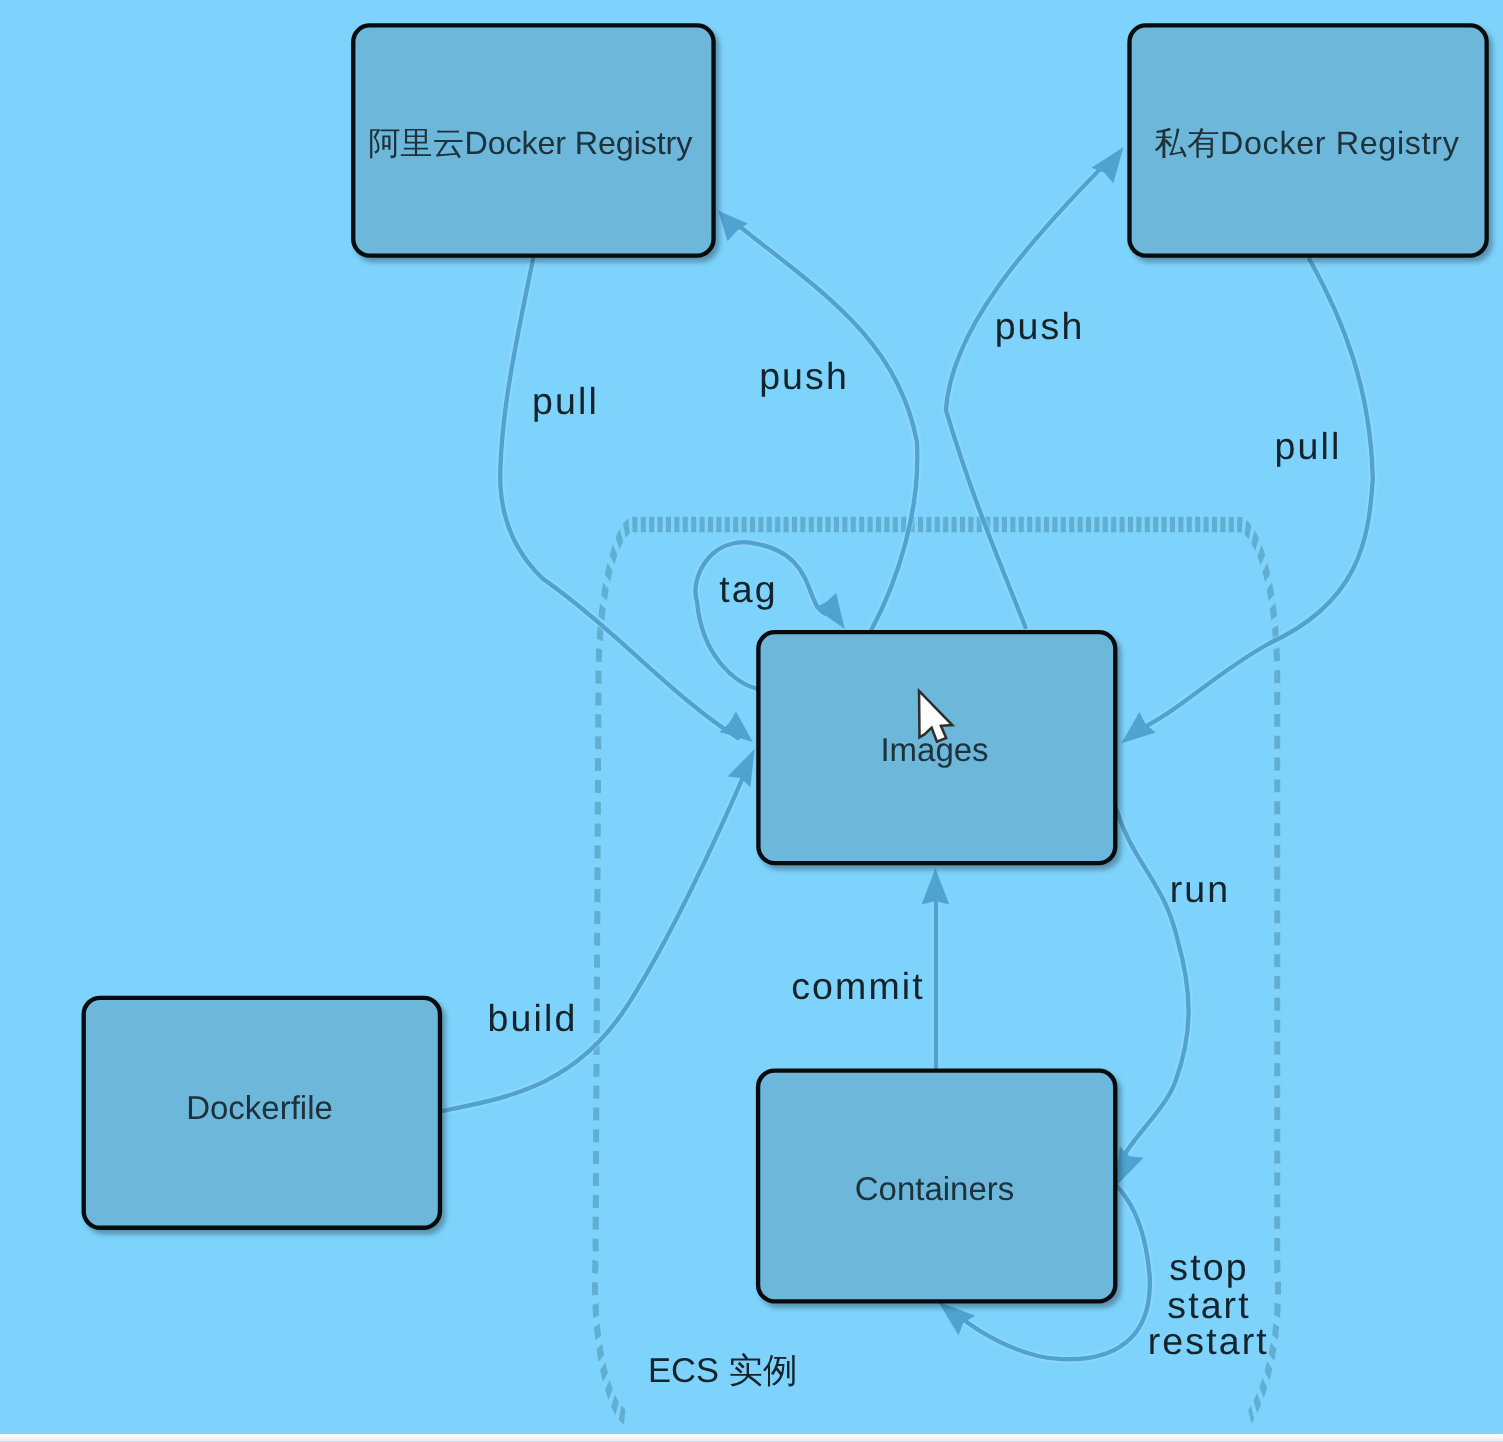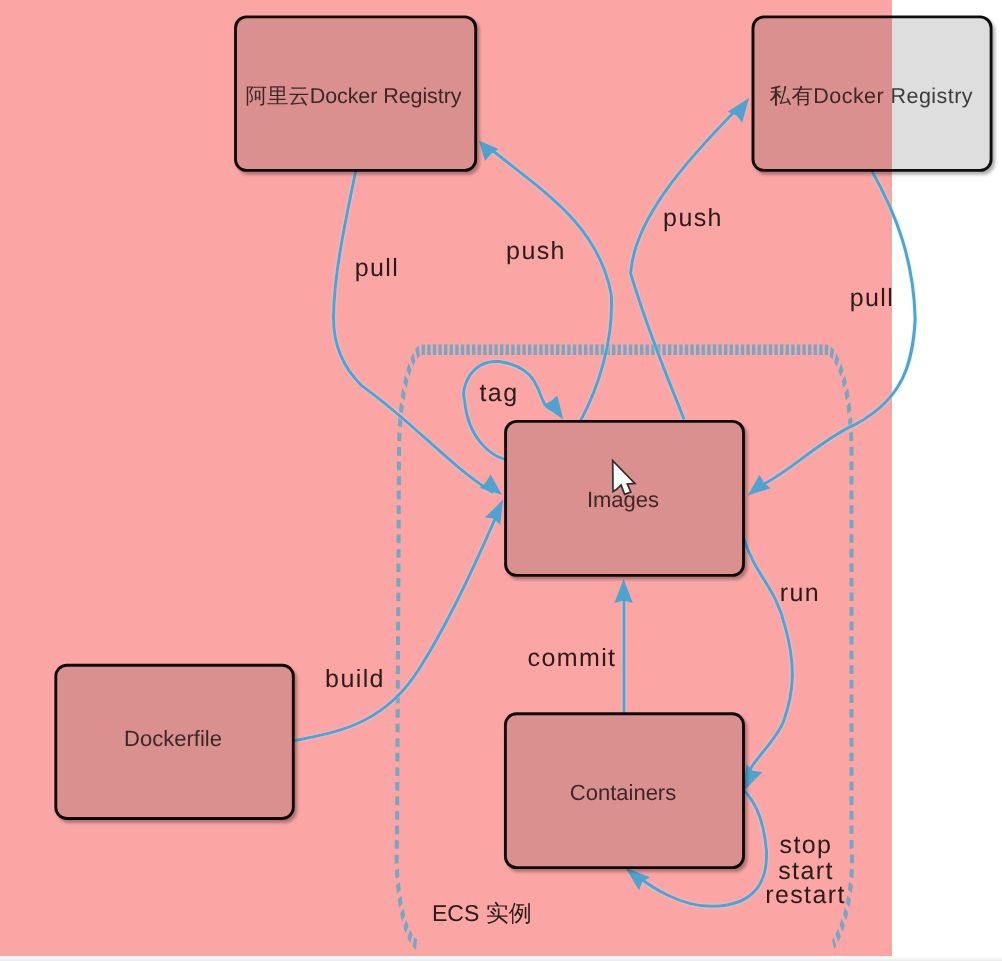--- a/index.html
+++ b/index.html
@@ -1,18 +1,18 @@
 <!DOCTYPE html>
 <html><head>
 <meta charset="utf-8">
 <style>
   html,body{margin:0;padding:0;}
   body{width:1002px;height:961px;background:#ffffff;font-family:"Liberation Sans",sans-serif;overflow:hidden;
         -webkit-font-smoothing:antialiased;text-rendering:geometricPrecision;}
-  #stage{position:relative;width:892px;height:961px;background:#fca5a5;}
+  #stage{position:relative;width:1002px;height:961px;background:#7dd3fc;}
   #scene{position:absolute;left:0;top:0;width:1002px;height:961px;}
   .boxlabel{font-size:22px;fill:#3c3c3c;font-family:"Liberation Sans",sans-serif;}
   .cjklabel{font-size:21.5px;fill:#3c3c3c;font-family:"Liberation Sans",sans-serif;}
   .edgelabel{font-size:25px;letter-spacing:1.4px;fill:#2b2b2b;font-family:"Liberation Sans",sans-serif;}
   .grouplabel{font-size:23px;fill:#2b2b2b;font-family:"Liberation Sans",sans-serif;}
   .arrow{fill:none;stroke:#4ea3d1;stroke-width:3.0;stroke-linecap:round;}
   .head{fill:#4ea3d1;}
   .boxrect{fill:#dedede;stroke:#0f0f0f;stroke-width:2.9;}
   .dashgroup{fill:none;stroke:#5aa7c8;}
   .dashside{stroke-width:4.0;stroke-opacity:0.85;}

